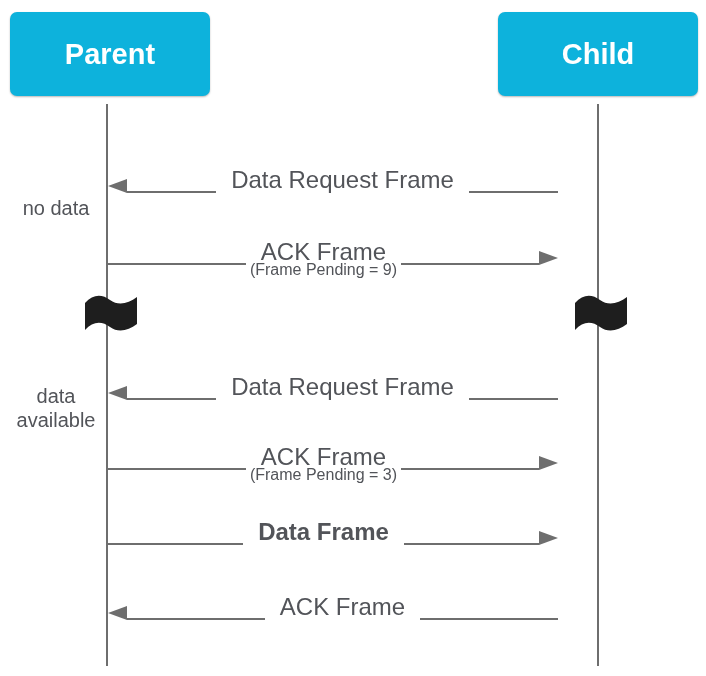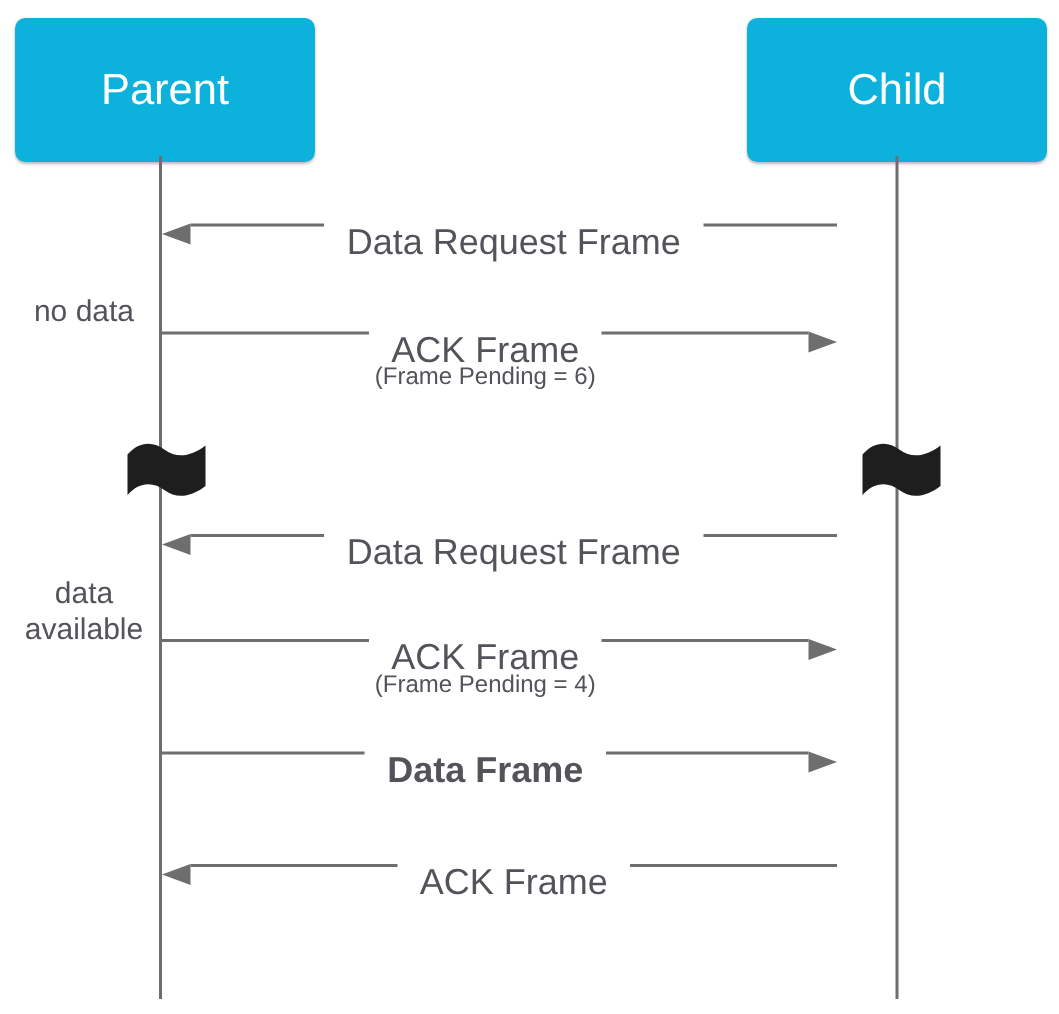--- a/index.html
+++ b/index.html
@@ -13,41 +13,41 @@
   html,body{background:#ffffff;}
   body{font-family:"Liberation Sans", sans-serif;}
   .canvas{
     position:relative;
     width:706px;height:676px;
     background:#ffffff;
     overflow:hidden;
   }
   
   .actor-box{
-    position:absolute;top:12px;width:200px;height:96px;
+    position:absolute;top:12px;width:200px;height:84px;
     background:var(--actor_bg);
     border-radius:7px;
     display:flex;align-items:center;justify-content:center;
     color:var(--actor_text);
-    font-size:29px;font-weight:normal;
+    font-size:29px;font-weight:bold;
     box-shadow:0 1px 2px rgba(0,0,0,0.28);
   }
   .actor-parent{left:10px;}
   .actor-child{left:498px;text-align:right;}
   
   .lifeline{
     position:absolute;top:104px;height:562px;width:2px;
     background:var(--line);
   }
   .lifeline-parent{left:106px;}
   .lifeline-child{left:597px;}
   
   .msg{
     position:absolute;left:108px;width:450px;height:44px;
-    display:flex;align-items:flex-start;
+    display:flex;align-items:flex-end;
   }
   .m1{top:149px;}
   .m2{top:221px;}
   .m3{top:356px;}
   .m4{top:426px;}
   .m5{top:501px;font-weight:bold;}
   .m6{top:576px;}
   .msg-line{flex:1;height:2px;background:var(--line);}
   .head-left{
     width:0;height:0;
@@ -120,21 +120,21 @@
     <div class="msg-label">
       <span>Data Request Frame</span>
     </div>
     <div class="msg-line"></div>
   </div>
 
   <div class="msg m2">
     <div class="msg-line"></div>
     <div class="msg-label">
       <span>ACK Frame</span>
-      <span class="msg-sub">(Frame Pending = 6)</span>
+      <span class="msg-sub">(Frame Pending = 9)</span>
     </div>
     <div class="msg-line"></div>
     <div class="head-right"></div>
   </div>
 
   <svg class="flag flag-parent" viewBox="0 0 54 42">
     <path d="M1 11 C9 2 18 2 26 8 C34 14 44 12 53 5 L53 32 C44 39 34 41 26 35 C18 29 9 29 1 38 Z"></path>
   </svg>
   <svg class="flag flag-child" viewBox="0 0 54 42">
     <path d="M1 11 C9 2 18 2 26 8 C34 14 44 12 53 5 L53 32 C44 39 34 41 26 35 C18 29 9 29 1 38 Z"></path>
@@ -146,21 +146,21 @@
     <div class="msg-label">
       <span>Data Request Frame</span>
     </div>
     <div class="msg-line"></div>
   </div>
 
   <div class="msg m4">
     <div class="msg-line"></div>
     <div class="msg-label">
       <span>ACK Frame</span>
-      <span class="msg-sub">(Frame Pending = 4)</span>
+      <span class="msg-sub">(Frame Pending = 3)</span>
     </div>
     <div class="msg-line"></div>
     <div class="head-right"></div>
   </div>
 
   <div class="msg m5">
     <div class="msg-line"></div>
     <div class="msg-label">
       <span>Data Frame</span>
     </div>

